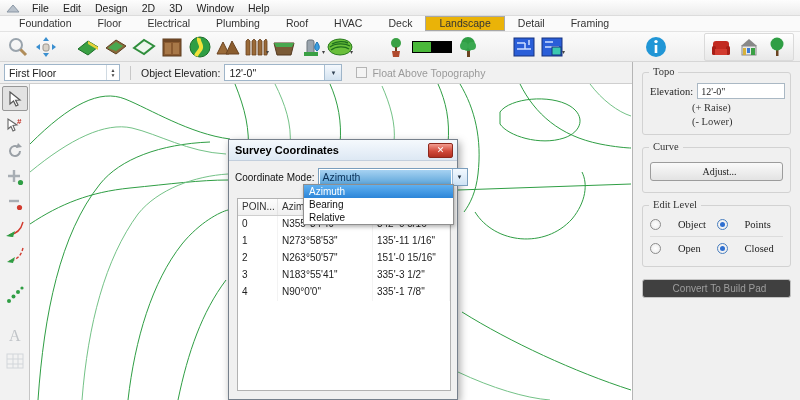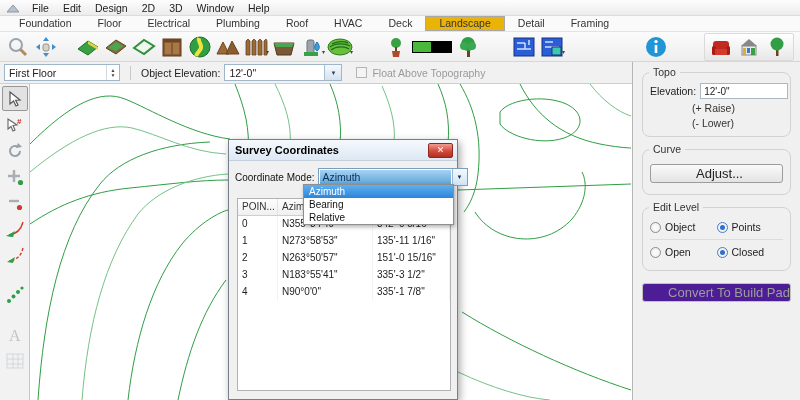--- a/index.html
+++ b/index.html
@@ -43,34 +43,34 @@
   .workspace { display:flex; height:316px; }
   .left-tools { width:30px; background:#f2f2f2; border-right:1px solid #c6c6c6; display:flex; flex-direction:column; align-items:center; padding-top:2px; }
   .ltbtn { width:26px; height:25px; display:flex; align-items:center; justify-content:center; margin-bottom:1px; }
   .ltbtn.pressed { background:#e2e2e2; border:1px solid #979797; border-radius:2px; }
   .ltgap { height:14px; }
   .canvas { position:relative; width:601px; height:316px; background:#fff; }
   .canvas svg.contours { position:absolute; left:0; top:0; }
 
   
   .right-panel { width:168px; background:#f0f0f0; border-left:1px solid #b5b5b5; padding:10px 9px 0 9px; font-size:10.5px; }
-  .group { position:relative; border:1px solid #d2d2d2; border-radius:8px; padding:10px 7px 7px 7px; margin-bottom:12px; }
+  .group { position:relative; border:1px solid #d2d2d2; border-radius:3px; padding:10px 7px 7px 7px; margin-bottom:12px;font-family:Liberation Serif, serif; }
   .group-title { position:absolute; top:-7px; left:6px; background:#f0f0f0; padding:0 4px; color:#333; font-size:10.5px; }
   .elev-row { display:flex; align-items:center; }
   .elev-label { margin-right:4px; }
   .elev-input { width:88px; height:16px; border:1px solid #aab8c4; background:#fff; font-size:10px; padding:1px 3px; font-family:inherit; color:#222; }
   .hint { margin:3px 0 0 42px; color:#333; }
-  .btn { display:block; width:100%; height:19px; margin:4px 0; background:linear-gradient(#fafafa,#e3e3e3); border:1px solid #9c9c9c; border-radius:3px; font-size:13px; color:#222; text-align:center; line-height:17px; font-family:inherit;padding-left:6px; }
-  .btn.disabled { color:#9d9d9d; border-color:#c2c2c2; background:#4c1d95;text-align:right; }
+  .btn { display:block; width:100%; height:19px; margin:4px 0; background:linear-gradient(#fafafa,#e3e3e3); border:1px solid #9c9c9c; border-radius:3px; font-size:10px; color:#222; text-align:center; line-height:17px; font-family:inherit;padding-left:6px; }
+  .btn.disabled { color:#9d9d9d; border-color:#c2c2c2; background:#404040; }
   .radio-row { display:flex; align-items:center; margin:3px 0 5px 0; }
   .radio { width:11px; height:11px; border-radius:50%; border:1px solid #8c8c8c; background:radial-gradient(#ffffff,#e8e8e8); display:inline-block; position:relative; margin-right:4px; flex:none; }
   .radio.sel { border-color:#4a7fc0; }
   .radio.sel::after { content:""; position:absolute; left:2px; top:2px; width:5px; height:5px; border-radius:50%; background:#2f6fd0; }
   .radio-label { margin-right:0; color:#222; }
-  .radio-cell { display:flex; align-items:flex-end; width:50%; }
+  .radio-cell { display:flex; align-items:flex-end; width:50%;gap:13px; }
   .hr { height:1px; background:#dcdcdc; margin:6px 0; }
 
   
   .dialog { position:absolute; left:198px; top:55px; width:230px; height:261px; background:#f0f0f0;
             border:1px solid #76808c; box-shadow:2px 3px 8px rgba(0,0,0,.35); z-index:3; }
   .dlg-title { height:21px; background:linear-gradient(#f5f9fd,#dde8f4); border-bottom:1px solid #c3cfdd;
                display:flex; align-items:center; padding:0 6px; font-weight:bold; font-size:11px; color:#000; }
   .dlg-close { position:absolute; top:3px; right:4px; width:25px; height:15px;
                background:linear-gradient(#f29c90,#d14a3b 55%,#b03022); border:1px solid #8d281d; border-radius:2px;
                color:#fff; font-size:9px; line-height:13px; text-align:center; font-weight:bold; }

